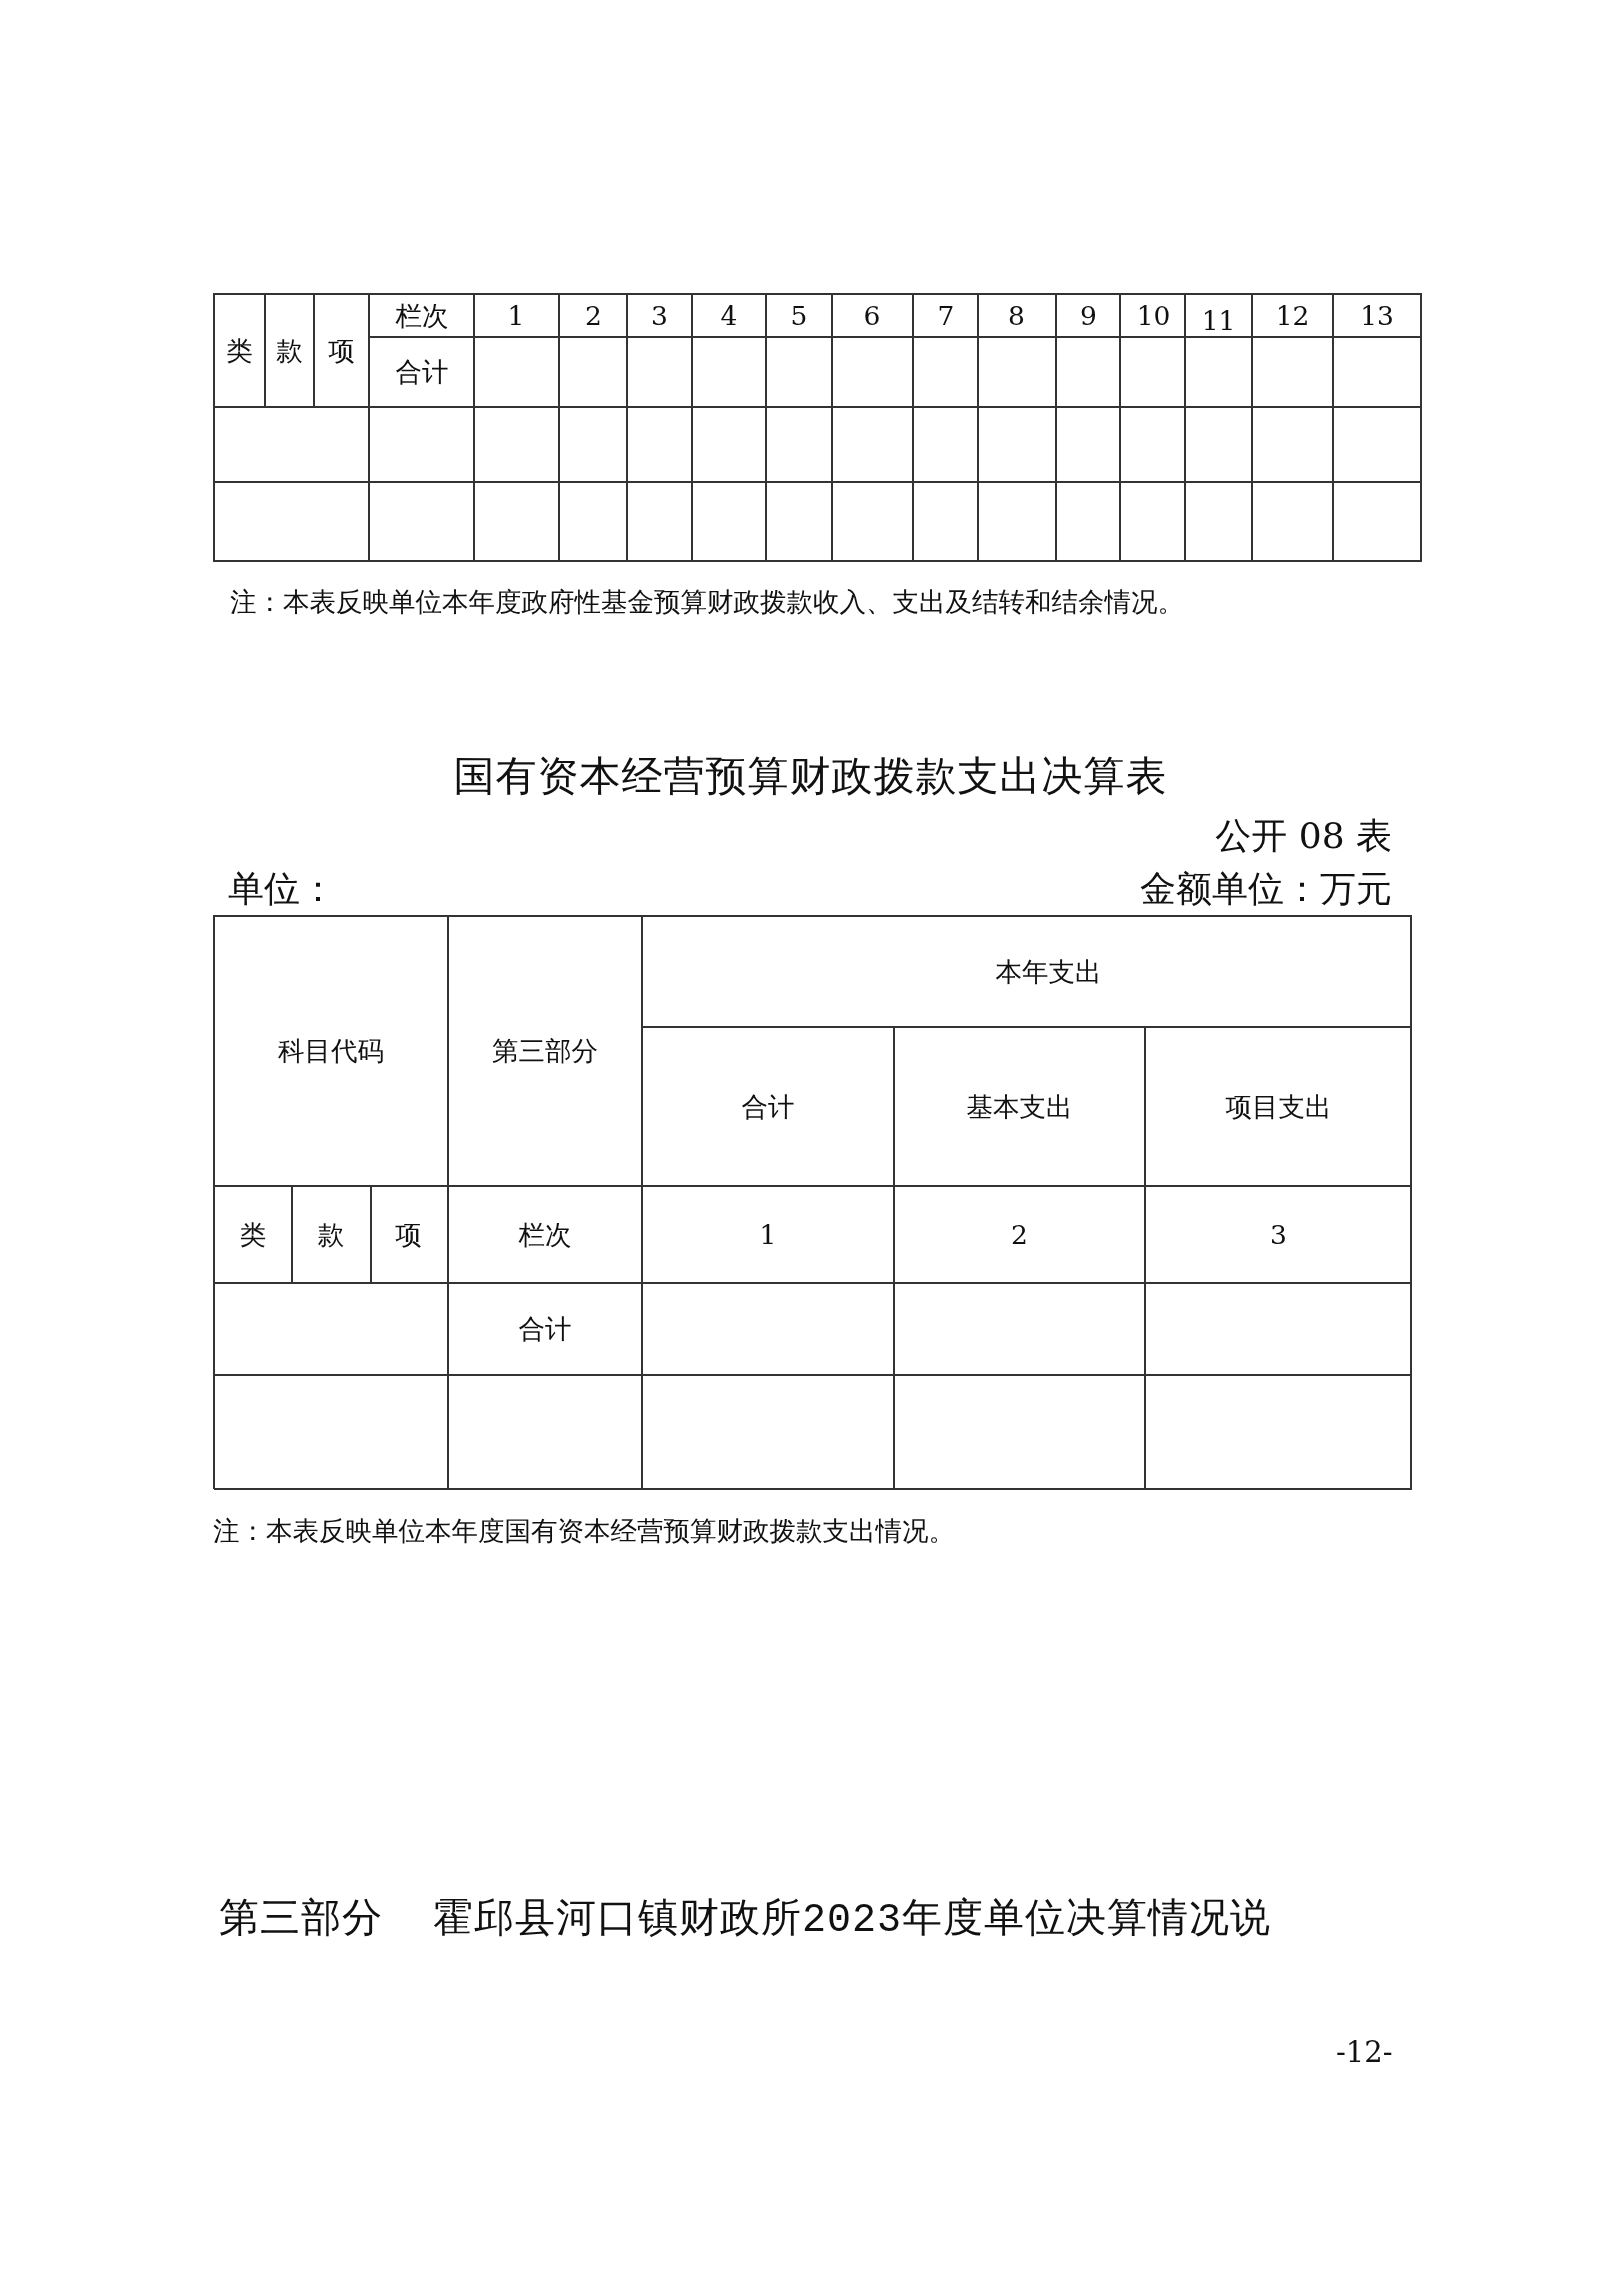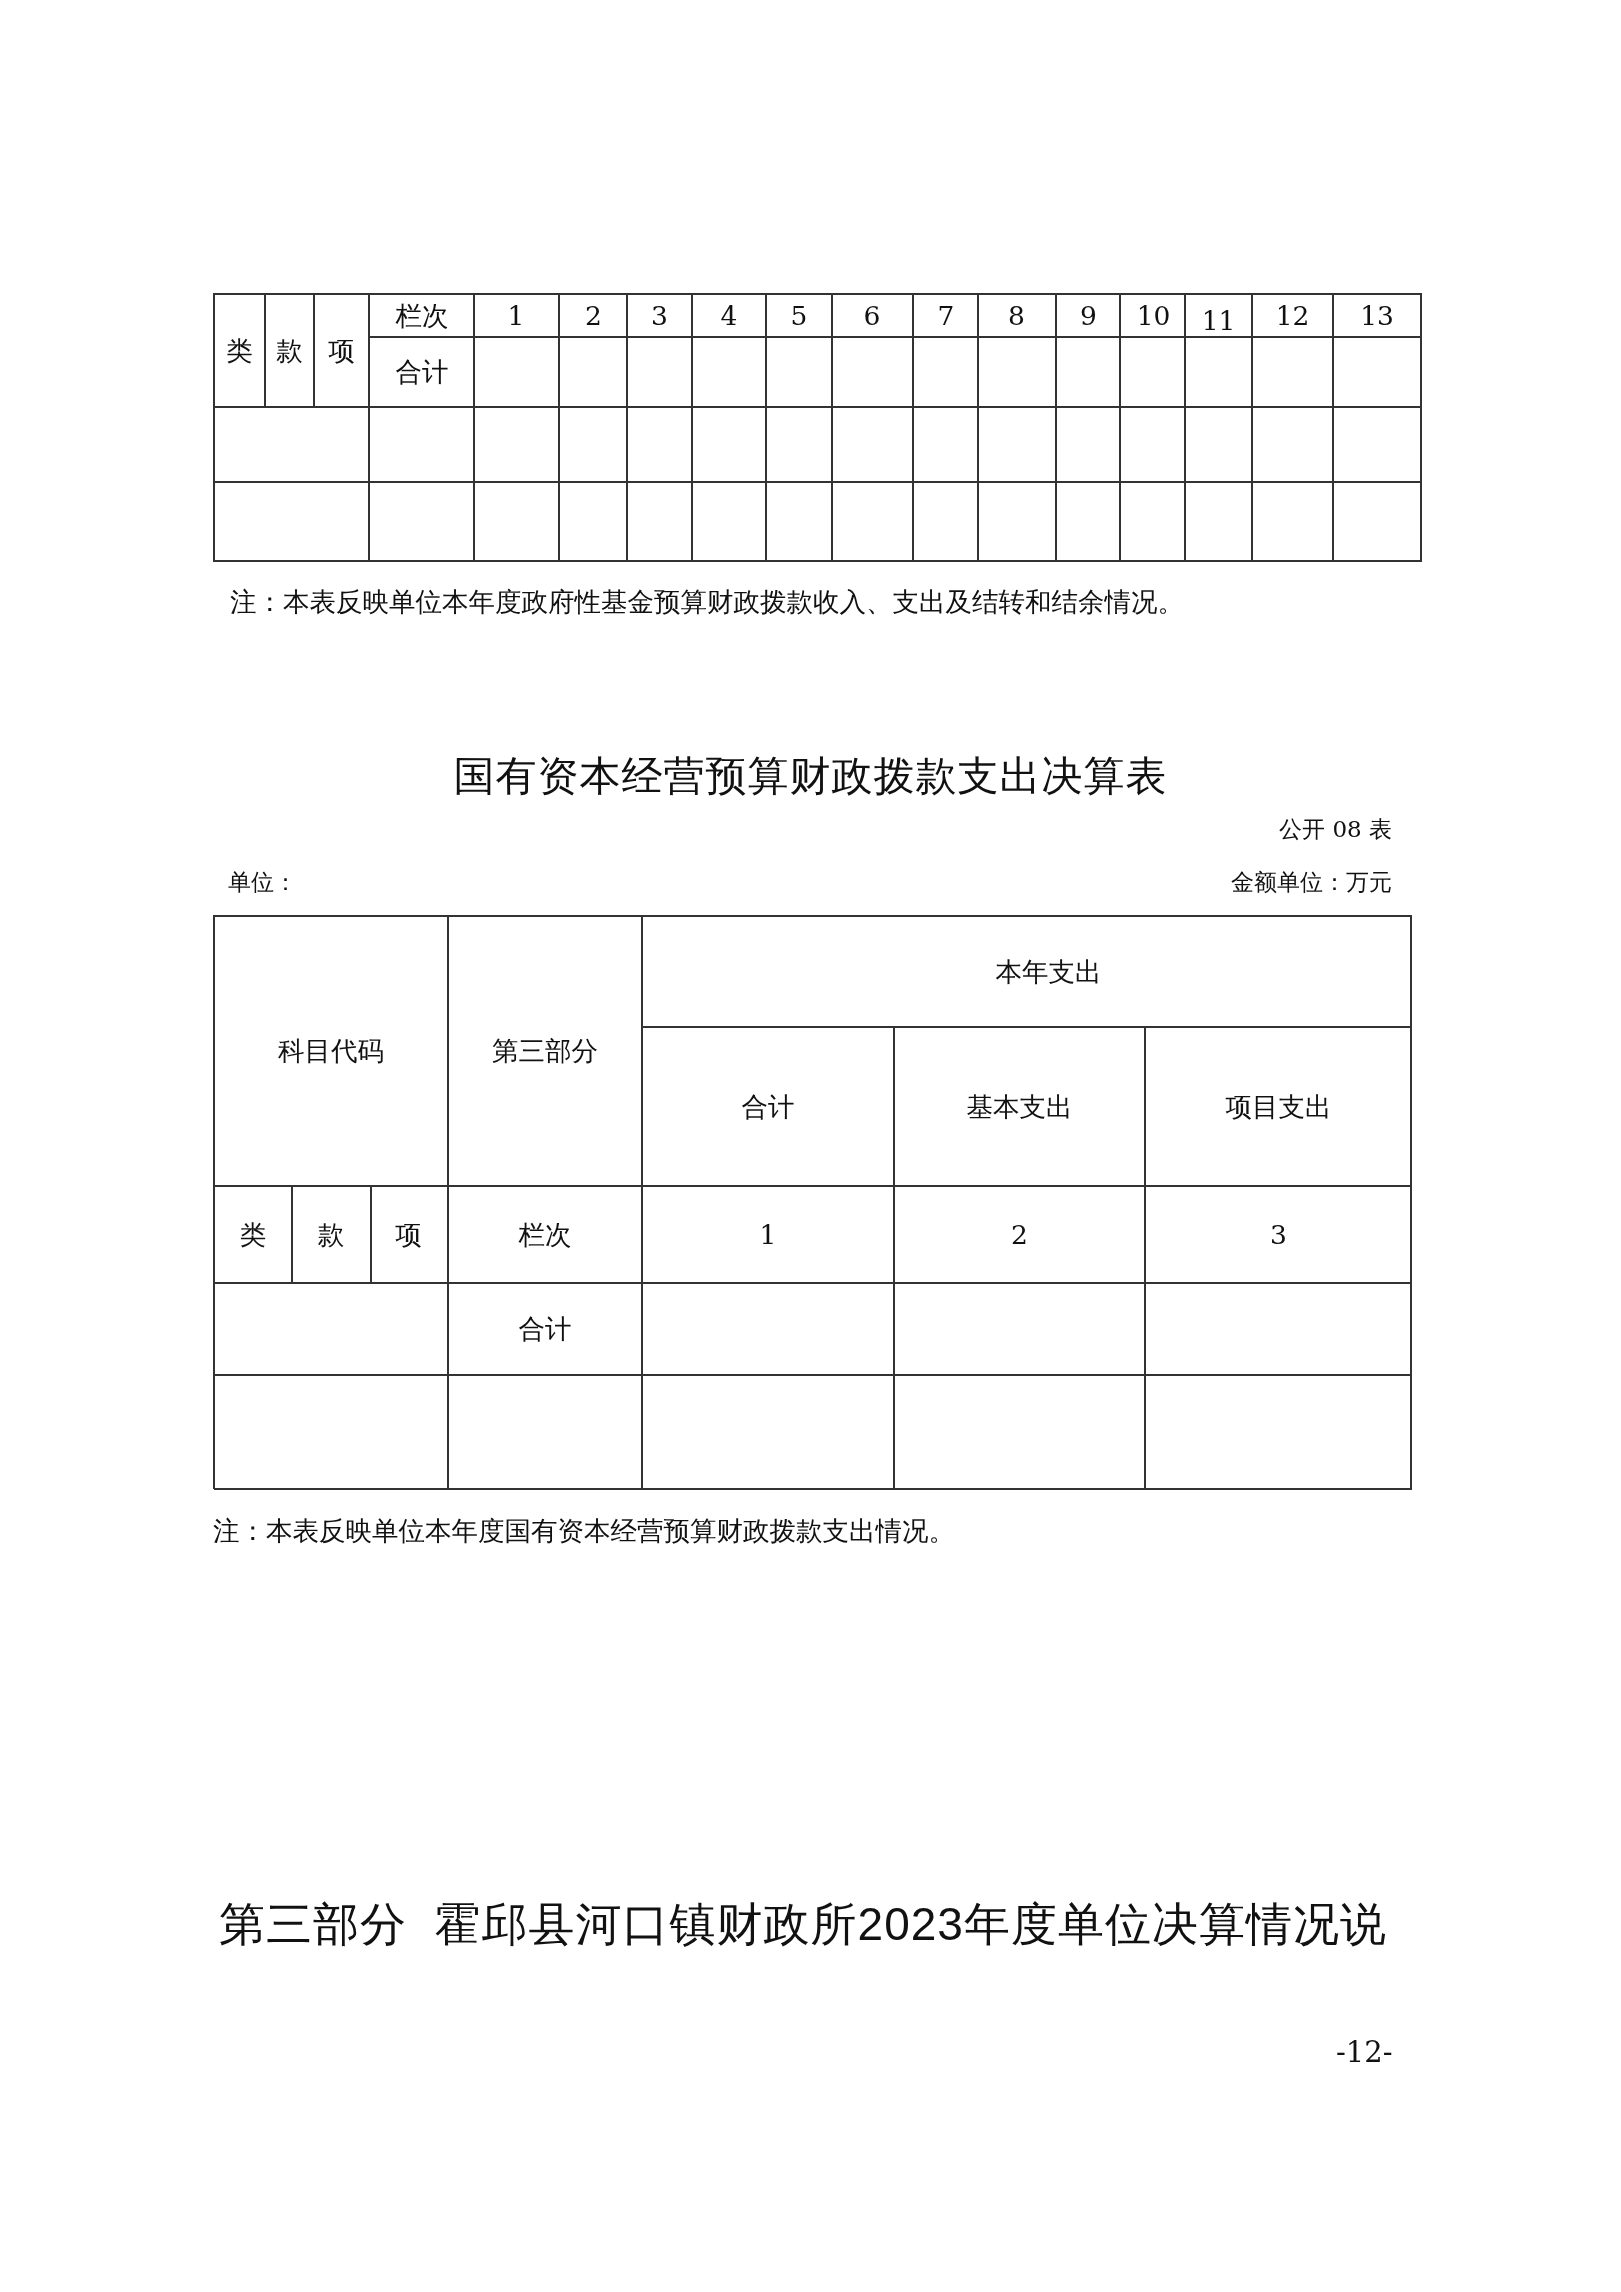--- a/index.html
+++ b/index.html
@@ -5,23 +5,23 @@
   html, body { margin: 0; padding: 0; background: #ffffff; }
   body { width: 1621px; height: 2293px; position: relative; overflow: hidden;
          font-family: "DejaVu Serif", "Liberation Serif", serif; color: #111; }
   .cell { position: absolute; display: flex; align-items: center; justify-content: center;
           box-sizing: border-box; font-size: 26.5px; white-space: nowrap; }
   .hline { position: absolute; height: 2px; background: #333; }
   .vline { position: absolute; width: 2px; background: #333; }
   .note { position: absolute; font-size: 26.5px; white-space: nowrap; line-height: 1; }
   .title { position: absolute; left: 0; width: 1621px; text-align: center; font-size: 41px;
            font-family: "DejaVu Sans", "Liberation Sans", sans-serif; line-height: 1; letter-spacing: 1px; }
-  .meta { position: absolute; font-size: 23px; white-space: nowrap; line-height: 1; }
-  .heading { position: absolute; font-size: 46px; white-space: nowrap; line-height: 1;
-             font-family: Liberation Sans, sans-serif; letter-spacing: 1px; }
+  .meta { position: absolute; font-size: 36px; white-space: nowrap; line-height: 1; }
+  .heading { position: absolute; font-size: 40px; white-space: nowrap; line-height: 1;
+             font-family: Liberation Mono, monospace; letter-spacing: 1px; }
   .pageno { position: absolute; font-size: 29px; line-height: 1; white-space: nowrap; }
 </style>
 </head>
 <body>
 
 <div id="table1">
 
   <div class="hline" style="left:214px; top:293px; width:1208px;"></div>
   <div class="hline" style="left:369px; top:336px; width:1053px;"></div>
   <div class="hline" style="left:214px; top:406px; width:1208px;"></div>

